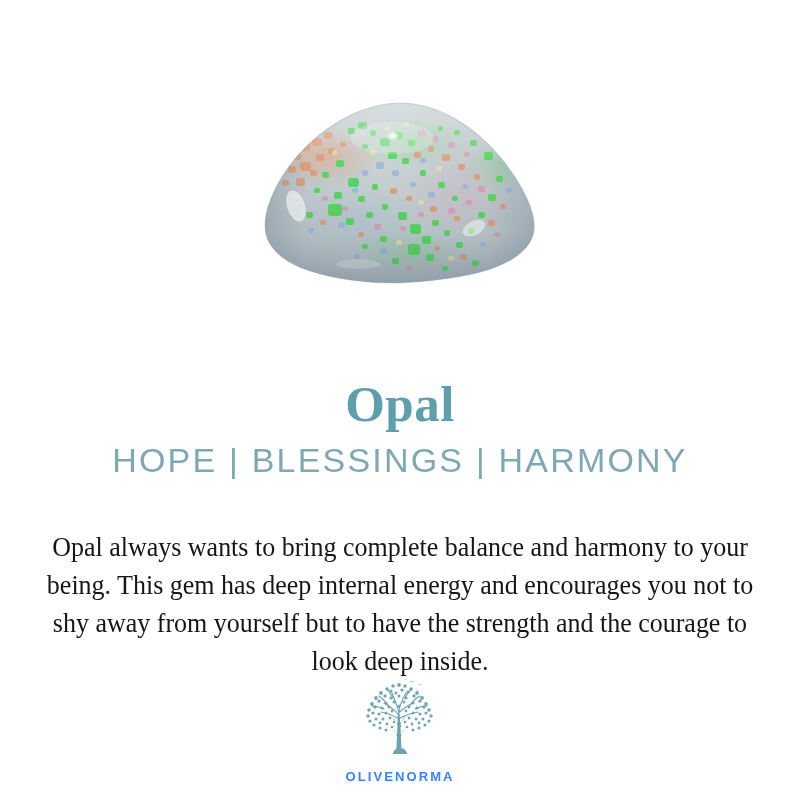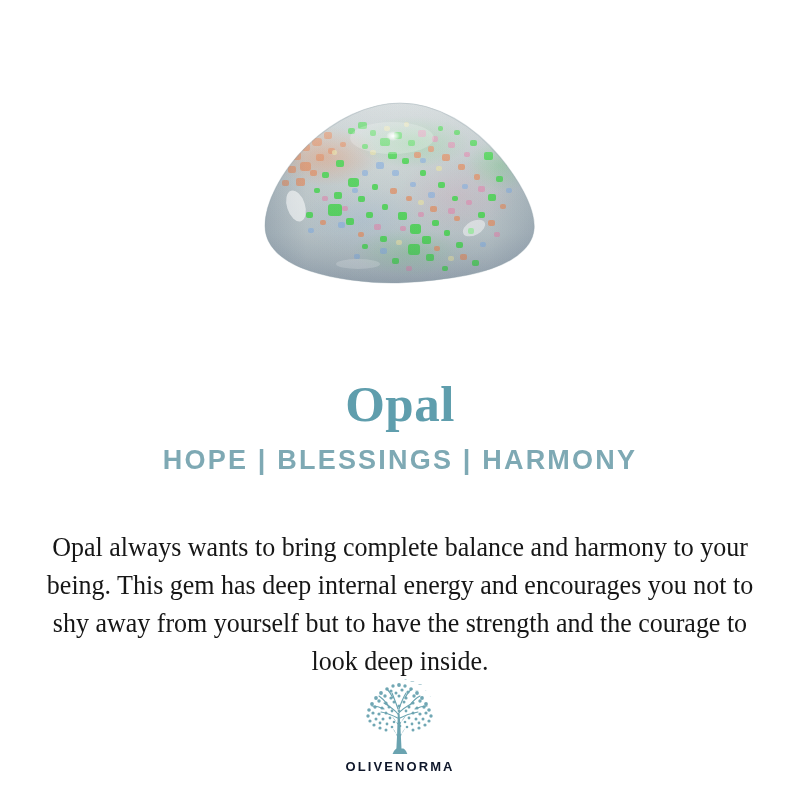--- a/index.html
+++ b/index.html
@@ -55,22 +55,22 @@
   }
 
   
   #gem-tagline {
     position: absolute;
     left: 0;
     top: 443px;
     width: 800px;
     text-align: center;
     font-family: "Liberation Sans", "DejaVu Sans", sans-serif;
-    font-weight: 700;
-    font-size: 27px;
+    font-weight: 400;
+    font-size: 34px;
     line-height: 34px;
     color: #7ea9b4;
     letter-spacing: 2.2px;
     white-space: pre;
   }
 
   
   #gem-description {
     position: absolute;
     left: 22px;
@@ -95,26 +95,26 @@
     text-align: center;
   }
   #brand-mark {
     display: block;
     margin: 0 auto;
     width: 84px;
     height: 80px;
   }
   #brand-name {
     display: block;
-    margin-top: 3px;
+    margin-top: 13px;
     font-family: "Liberation Sans", "DejaVu Sans", sans-serif;
     font-weight: bold;
     font-size: 13px;
     letter-spacing: 2.1px;
-    color: #0f172a;
+    color: #3b82f6;
   }
 </style>
 </head>
 <body>
 
 <div id="card">
 
   <div id="gem-area">
     <svg id="gem-svg" viewBox="0 0 276 185" aria-hidden="true">
       <defs>

